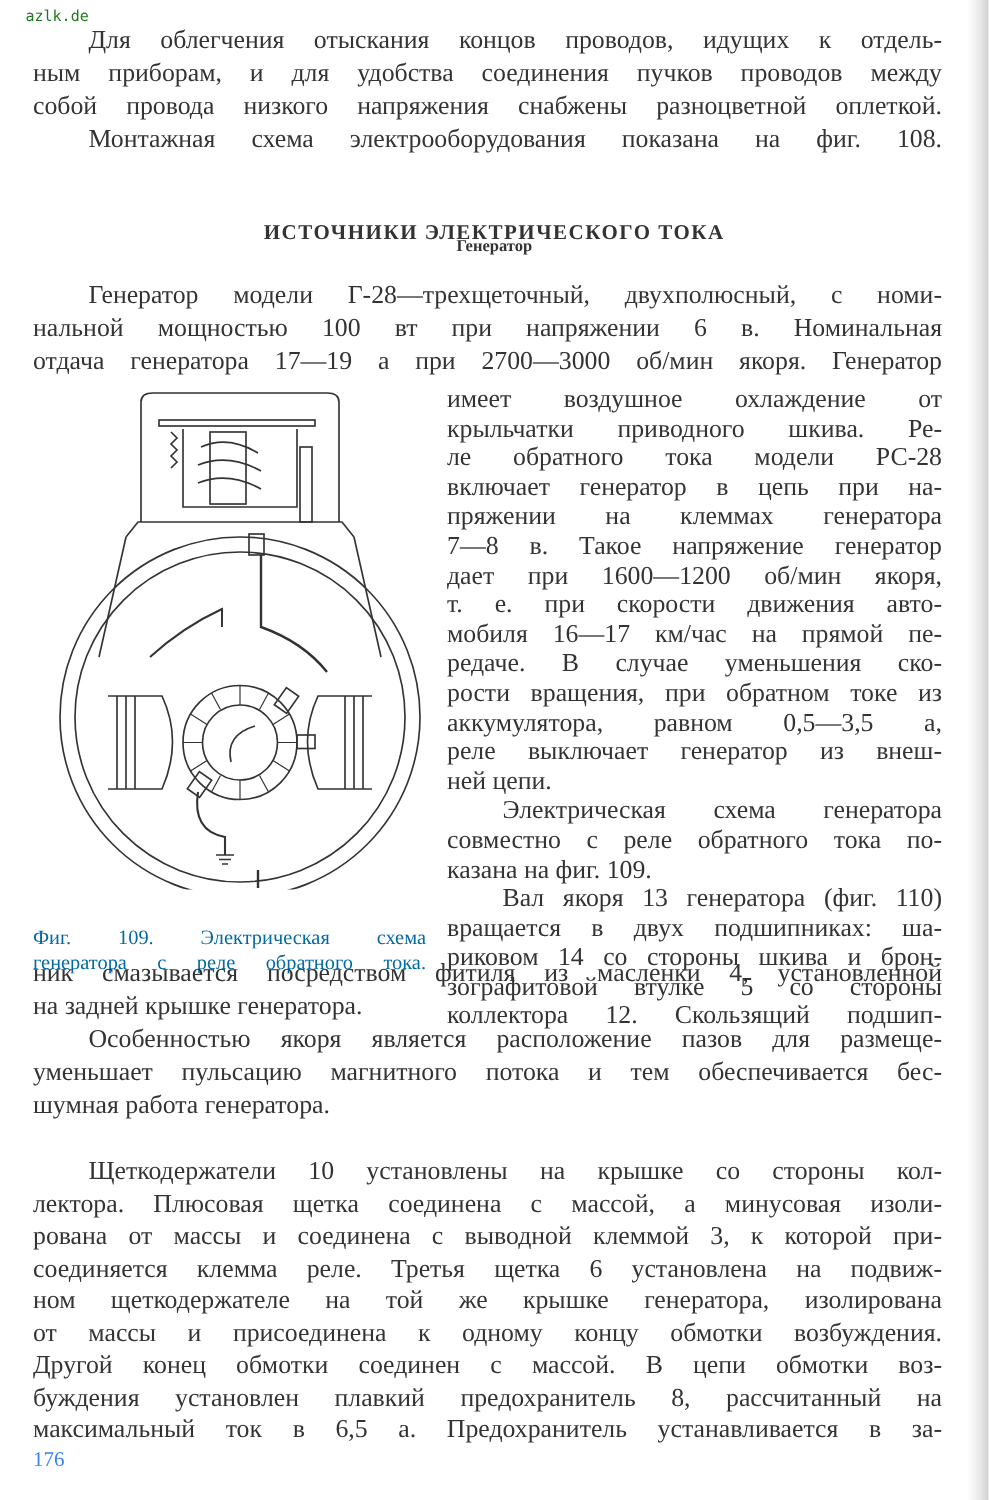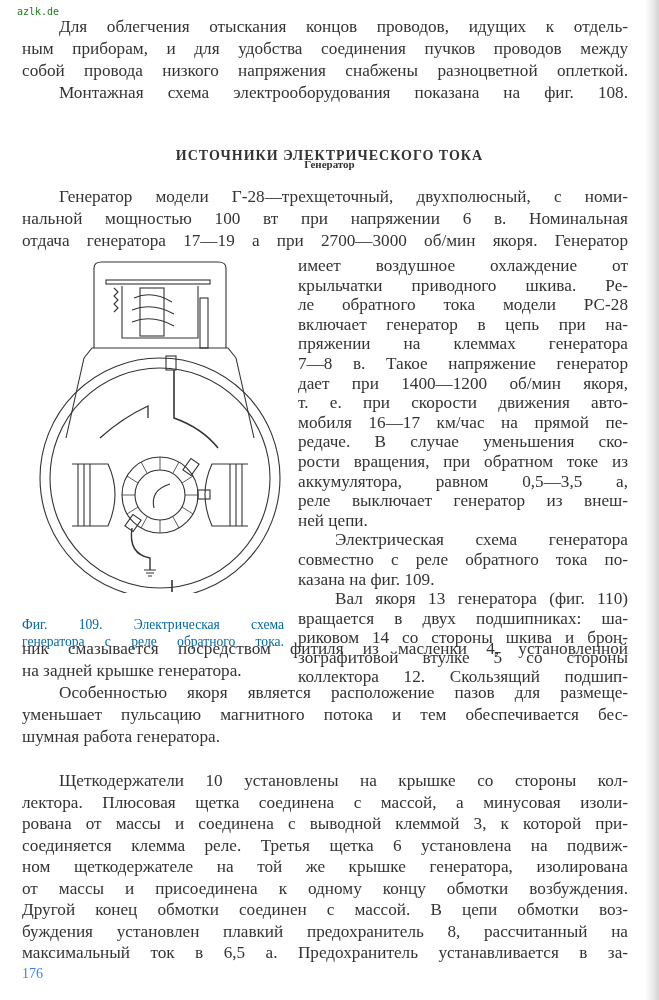--- a/index.html
+++ b/index.html
@@ -113,21 +113,21 @@
   <span class="line">генератора с реле обратного тока.</span>
 </div>
 
 <div class="col-right" style="top: 244px; line-height: 19.6px; margin-top: 12px;">
   <span class="line">имеет воздушное охлаждение от</span>
   <span class="line">крыльчатки приводного шкива. Ре-</span>
   <span class="line">ле обратного тока модели РС-28</span>
   <span class="line">включает генератор в цепь при на-</span>
   <span class="line">пряжении на клеммах генератора</span>
   <span class="line">7—8 в. Такое напряжение генератор</span>
-  <span class="line">дает при 1400—1200 об/мин якоря,</span>
+  <span class="line">дает при 1600—1200 об/мин якоря,</span>
   <span class="line">т. е. при скорости движения авто-</span>
   <span class="line">мобиля 16—17 км/час на прямой пе-</span>
   <span class="line">редаче. В случае уменьшения ско-</span>
   <span class="line">рости вращения, при обратном токе из</span>
   <span class="line">аккумулятора, равном 0,5—3,5 а,</span>
   <span class="line">реле выключает генератор из внеш-</span>
   <span class="line last">ней цепи.</span>
   <span class="line indent">Электрическая схема генератора</span>
   <span class="line">совместно с реле обратного тока по-</span>
   <span class="line last">казана на фиг. 109.</span>

